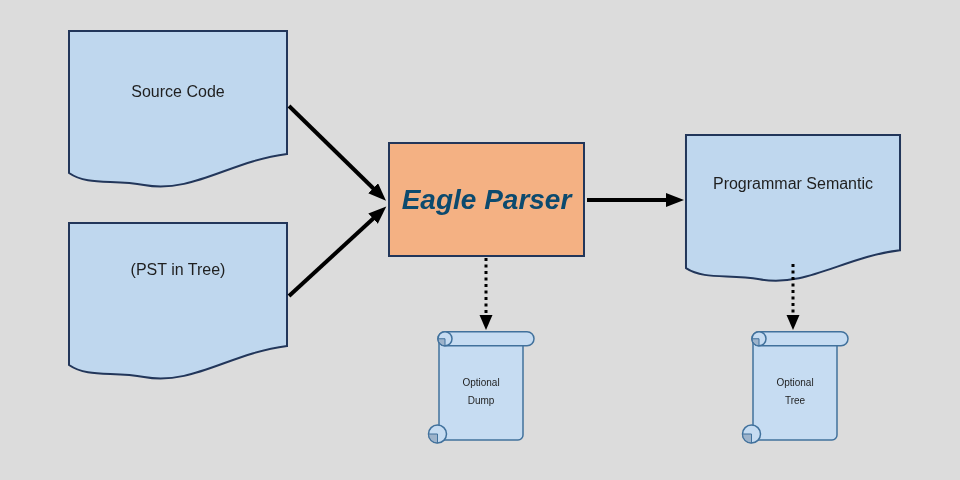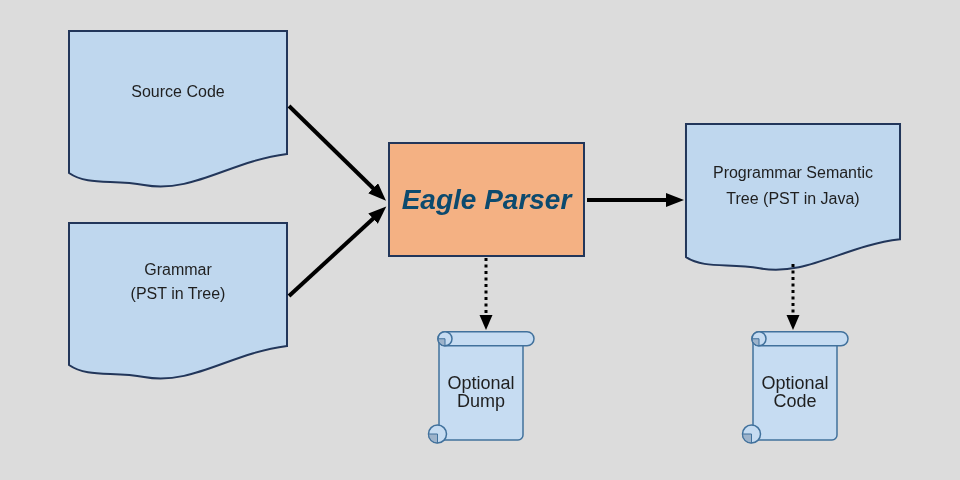--- a/index.html
+++ b/index.html
@@ -16,21 +16,21 @@
   }
   html,body{margin:0;padding:0;}
   body{background:var(--background);font-family:"Liberation Sans",sans-serif;}
   .canvas{position:relative;width:960px;height:480px;background:var(--background);overflow:hidden;}
   .node{position:absolute;}
   .node svg{position:absolute;left:0;top:0;overflow:visible;}
   .doc-label{position:absolute;left:0;right:0;text-align:center;color:var(--text);
              font-size:16px;line-height:24px;}
   .pst-label{line-height:26px;}
   .scroll-label{position:absolute;text-align:center;color:var(--text);
-                font-size:18px;line-height:18px;}
+                font-size:10px;line-height:18px;}
   .parser-box{position:absolute;left:388px;top:142px;width:197px;height:115px;
               box-sizing:border-box;background:var(--parser-fill);
               border:2px solid var(--parser-border);
               display:flex;align-items:center;justify-content:center;}
   .parser-box .label{font-weight:bold;font-size:28px;color:#0c4a6e;font-style:italic;}
   .arrows{position:absolute;left:0;top:0;width:960px;height:480px;pointer-events:none;}
   .arrows line{stroke:var(--arrow);}
   .solid-line{stroke-width:4;}
   .dotted-line{stroke-width:3;stroke-dasharray:3 3.5;}
 </style>
@@ -44,36 +44,34 @@
       <path d="M1,1 L219,1 L219,124 C162,131 124,164 76,155 C44,149 20,156 1,143 Z" style="fill:var(--doc-fill);stroke:var(--doc-border);stroke-width:2;" vector-effect="non-scaling-stroke"></path>
     </svg>
     <div class="doc-label" style="top:50px;">Source Code</div>
   </div>
 
   <div class="node" style="left:68px;top:222px;width:220px;height:160px;">
     <svg width="220" height="160" viewBox="0 0 220 160" preserveAspectRatio="none">
       <path d="M1,1 L219,1 L219,124 C162,131 124,164 76,155 C44,149 20,156 1,143 Z" style="fill:var(--doc-fill);stroke:var(--doc-border);stroke-width:2;" vector-effect="non-scaling-stroke"></path>
     </svg>
     <div class="doc-label" style="top:36px;">
-      <div>Grammar</div>
       <div>(PST in Tree)</div>
     </div>
   </div>
 
   <div class="parser-box">
     <span class="label">Eagle Parser</span>
   </div>
 
-  <div class="node" style="left:685px;top:123px;width:216px;height:150px;">
+  <div class="node" style="left:685px;top:134px;width:216px;height:150px;">
     <svg width="216" height="150" viewBox="0 0 220 160" preserveAspectRatio="none">
       <path d="M1,1 L219,1 L219,124 C162,131 124,164 76,155 C44,149 20,156 1,143 Z" style="fill:var(--doc-fill);stroke:var(--doc-border);stroke-width:2;" vector-effect="non-scaling-stroke"></path>
     </svg>
     <div class="doc-label pst-label" style="top:37px;">
       <div>Programmar Semantic</div>
-      <div>Tree (PST in Java)</div>
     </div>
   </div>
 
   <div class="node" style="left:428px;top:331px;width:107px;height:114px;">
     <svg width="107" height="114" viewBox="0 0 107 114">
       <rect x="11" y="4" width="84" height="105" rx="5" style="fill:var(--scroll-fill);stroke:var(--scroll-border);stroke-width:1.5;"></rect>
       <circle cx="9.5" cy="103" r="9" style="fill:var(--scroll-fill);stroke:var(--scroll-border);stroke-width:1.5;"></circle>
       <path d="M0.5,103 A9,9 0 0 0 9.5,112 L9.5,103 Z" style="fill:var(--scroll-shade);stroke:var(--scroll-border);stroke-width:1;"></path>
       <rect x="10" y="0.75" width="96" height="14" rx="7" style="fill:var(--scroll-fill);stroke:var(--scroll-border);stroke-width:1.5;"></rect>
       <circle cx="17" cy="7.75" r="7" style="fill:var(--scroll-fill);stroke:var(--scroll-border);stroke-width:1.5;"></circle>
@@ -89,21 +87,21 @@
     <svg width="107" height="114" viewBox="0 0 107 114">
       <rect x="11" y="4" width="84" height="105" rx="5" style="fill:var(--scroll-fill);stroke:var(--scroll-border);stroke-width:1.5;"></rect>
       <circle cx="9.5" cy="103" r="9" style="fill:var(--scroll-fill);stroke:var(--scroll-border);stroke-width:1.5;"></circle>
       <path d="M0.5,103 A9,9 0 0 0 9.5,112 L9.5,103 Z" style="fill:var(--scroll-shade);stroke:var(--scroll-border);stroke-width:1;"></path>
       <rect x="10" y="0.75" width="96" height="14" rx="7" style="fill:var(--scroll-fill);stroke:var(--scroll-border);stroke-width:1.5;"></rect>
       <circle cx="17" cy="7.75" r="7" style="fill:var(--scroll-fill);stroke:var(--scroll-border);stroke-width:1.5;"></circle>
       <path d="M10,7.75 A7,7 0 0 0 17,14.75 L17,7.75 Z" style="fill:var(--scroll-shade);stroke:var(--scroll-border);stroke-width:1;"></path>
     </svg>
     <div class="scroll-label" style="left:11px;width:84px;top:43px;">
       <div>Optional</div>
-      <div>Code</div>
+      <div>Tree</div>
     </div>
   </div>
 
   <svg class="arrows" viewBox="0 0 960 480">
     <defs>
       <marker id="arrow-solid" markerWidth="20" markerHeight="16" refX="4" refY="7" orient="auto" markerUnits="userSpaceOnUse">
         <path d="M0,0 L18,7 L0,14 Z" style="fill:var(--arrow);"></path>
       </marker>
       <marker id="arrow-dotted" markerWidth="17" markerHeight="14" refX="3" refY="6.5" orient="auto" markerUnits="userSpaceOnUse">
         <path d="M0,0 L15,6.5 L0,13 Z" style="fill:var(--arrow);"></path>

